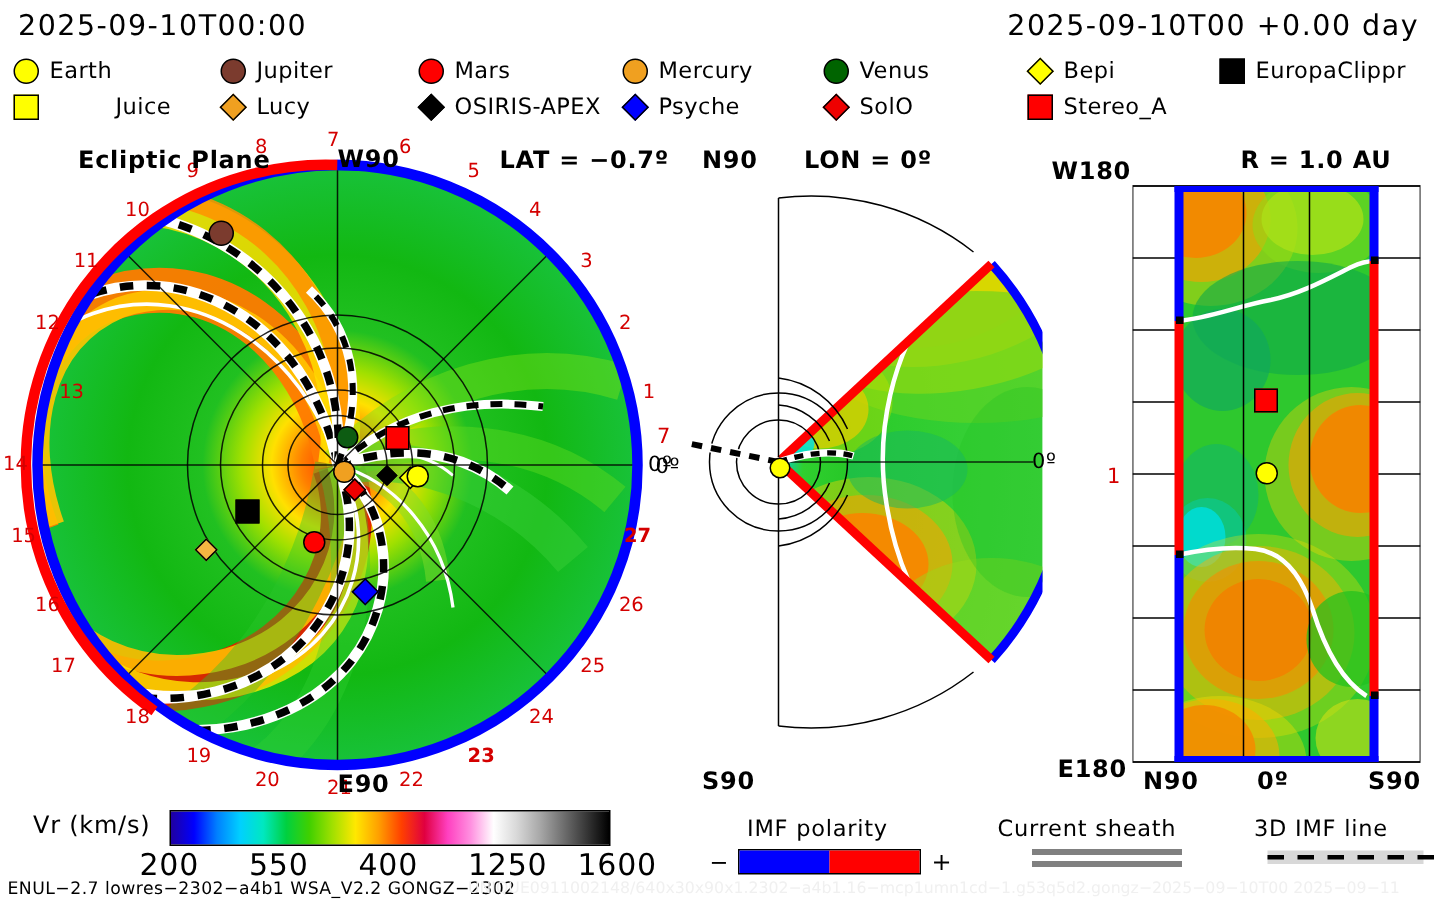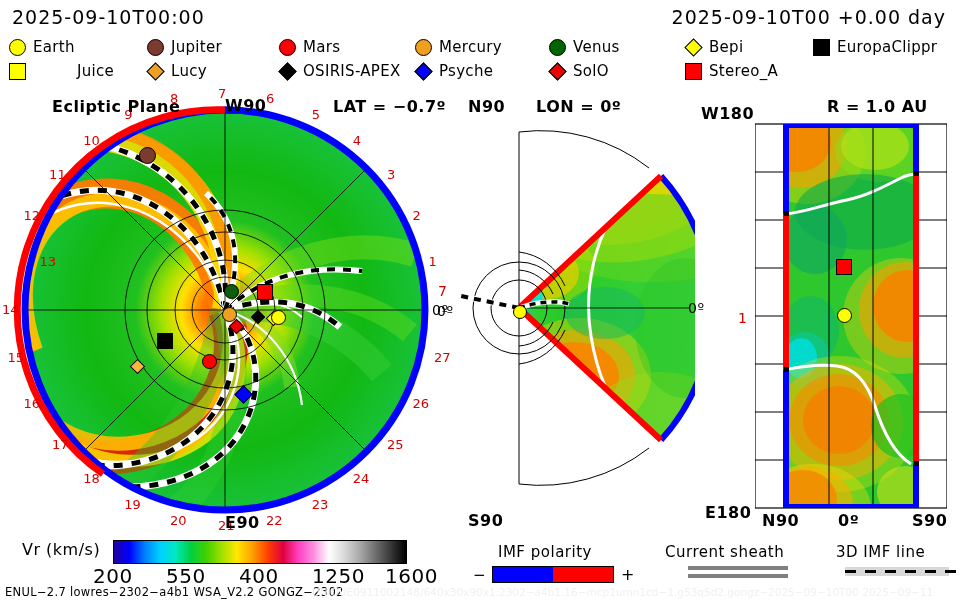--- a/index.html
+++ b/index.html
@@ -213,31 +213,31 @@
       <div class="hour abs" style="left: 208px; top: -19px;">7</div>
       <div class="hour abs" style="left: 159.935px; top: -13.5844px;">8</div>
       <div class="hour abs" style="left: 114.281px; top: 2.39072px;">9</div>
       <div class="hour abs" style="left: 73.3262px; top: 28.1244px;">10</div>
       <div class="hour abs" style="left: 39.1244px; top: 62.3262px;">11</div>
       <div class="hour abs" style="left: 13.3907px; top: 103.281px;">12</div>
       <div class="hour abs" style="left: -2.58443px; top: 148.935px; margin-left: 32px;">13</div>
       <div class="hour abs" style="left: -8px; top: 197px;">14</div>
       <div class="hour abs" style="left: -2.58443px; top: 245.065px;">15</div>
       <div class="hour abs" style="left: 13.3907px; top: 290.719px;">16</div>
-      <div class="hour abs" style="left: 42px; top: 331.674px;">17</div>
+      <div class="hour abs" style="left: 24px; top: 331.674px;">17</div>
       <div class="hour abs" style="left: 73.3262px; top: 365.876px;">18</div>
       <div class="hour abs" style="left: 114.281px; top: 391.609px;">19</div>
       <div class="hour abs" style="left: 159.935px; top: 407.584px;">20</div>
       <div class="hour abs" style="left: 208px; top: 413px;">21</div>
       <div class="hour abs" style="left: 256.065px; top: 407.584px;">22</div>
-      <div class="hour abs" style="left: 301.719px; top: 391.609px;">23</div>
+      <div class="hour abs" style="left: 301.719px; top: 391.609px; font-weight: bold;">23</div>
       <div class="hour abs" style="left: 342.674px; top: 365.876px;">24</div>
       <div class="hour abs" style="left: 376.876px; top: 331.674px;">25</div>
       <div class="hour abs" style="left: 402.609px; top: 290.719px;">26</div>
-      <div class="hour abs" style="left: 424px; top: 245.065px;">27</div>
+      <div class="hour abs" style="left: 406px; top: 245.065px; font-weight: bold;">27</div>
     </div>
 
   
   <div id="ecl-markers">
       <div class="abs" style="left: 128.5px; top: 39.5px;"><div class="sym sym-circle" style="width: 15px; height: 15px; background: rgb(123, 59, 46);"></div></div>
       <div class="abs" style="left: 147px; top: 225px;"><div class="sym sym-square" style="width: 14px; height: 14px; background: rgb(0, 0, 0);"></div></div>
       <div class="abs" style="left: 121.5px; top: 250.5px;"><div class="sym sym-diamond" style="width: 9px; height: 9px; background: rgb(245, 182, 66);"></div></div>
       <div class="abs" style="left: 191.5px; top: 245.5px;"><div class="sym sym-circle" style="width: 13px; height: 13px; background: rgb(255, 0, 0);"></div></div>
       <div class="abs" style="left: 213.5px; top: 175.5px;"><div class="sym sym-circle" style="width: 13px; height: 13px; background: rgb(13, 92, 18);"></div></div>
       <div class="abs" style="left: 247px; top: 176px;"><div class="sym sym-square" style="width: 14px; height: 14px; background: rgb(255, 0, 0);"></div></div>

